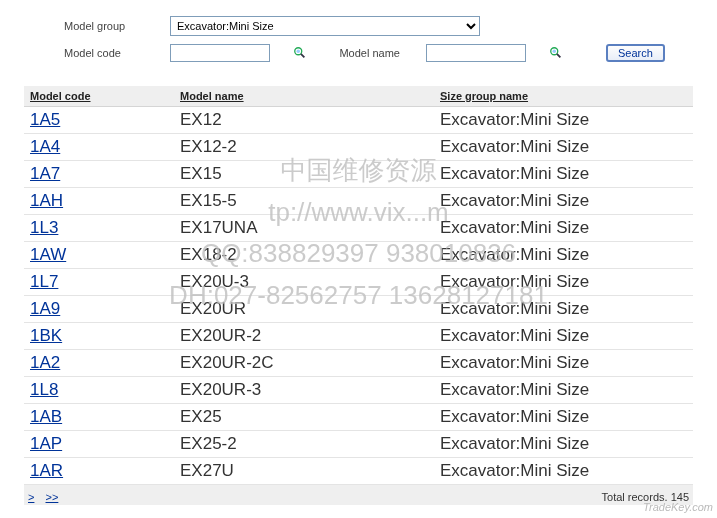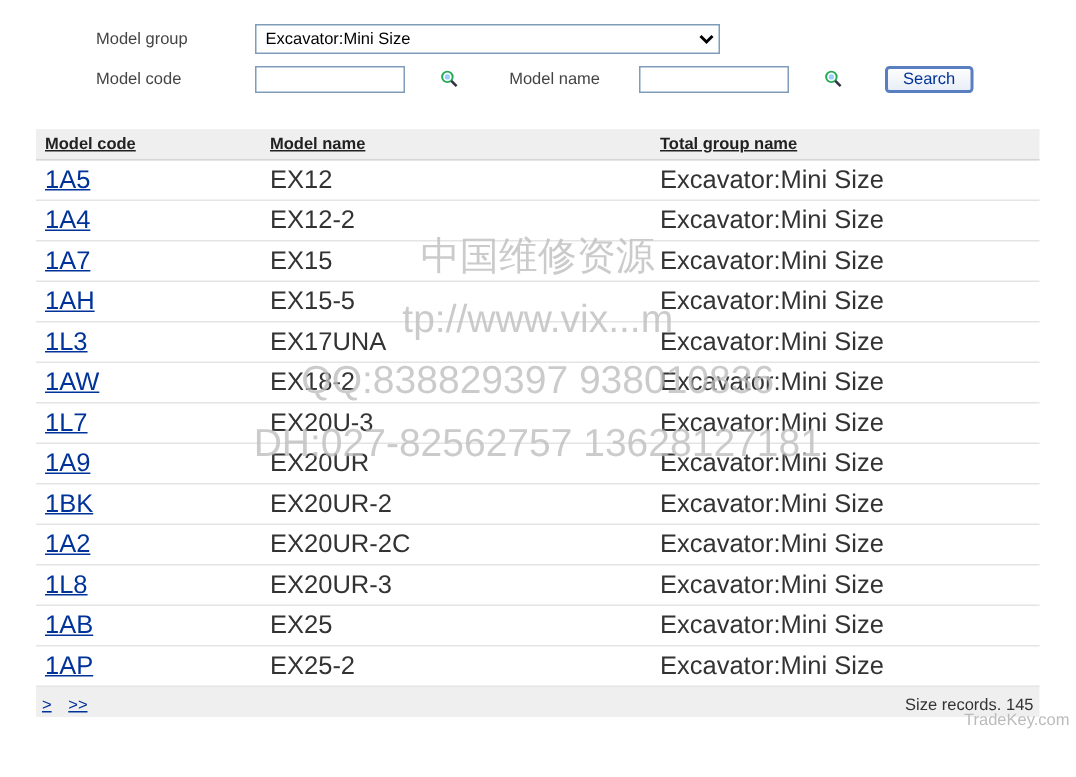--- a/index.html
+++ b/index.html
@@ -58,21 +58,21 @@
   .lookup-icon svg { width:14px; height:14px; }
   .search-btn {
     border: 2px solid #5a7fc0;
     background: linear-gradient(#fdfdfd,#e8eef8);
     color: #003399;
     font-size: 11px;
     padding: 1px 10px;
     border-radius: 3px;
     cursor: pointer;
     font-family: inherit;
-    margin-left:4px;
+    margin-left:20px;
   }
   .results-table {
     width: 100%;
     border-collapse: collapse;
     margin-top: 4px;
     table-layout: fixed;
   }
   .results-table thead th {
     background: #efefef;
     color: #222;
@@ -124,20 +124,21 @@
     z-index: 5;
     text-shadow: 0 0 1px rgba(255,255,255,0.6);
   }
   .watermark .cn { font-size:26px; }
   .site-mark {
     position:absolute;
     right:4px;
     bottom:0px;
     color:#bbb;
     font-size:11px;
+    font-style:italic;
   }
 </style>
 </head>
 <body>
 
 <div class="search-form">
   <div class="form-row">
     <span class="form-label">Model group</span>
     <select class="select-box">
       <option selected="">Excavator:Mini Size</option>
@@ -164,21 +165,21 @@
     </span>
     <button class="search-btn">Search</button>
   </div>
 </div>
 
 <table class="results-table">
   <thead>
     <tr>
       <th class="code">Model code</th>
       <th class="name">Model name</th>
-      <th class="group">Total group name</th>
+      <th class="group">Size group name</th>
     </tr>
   </thead>
   <tbody id="table-body">
       <tr>
         <td><a href="#">1A5</a></td>
         <td>EX12</td>
         <td>Excavator:Mini Size</td>
       </tr>
       <tr>
         <td><a href="#">1A4</a></td>
@@ -231,32 +232,37 @@
         <td>Excavator:Mini Size</td>
       </tr>
       <tr>
         <td><a href="#">1AB</a></td>
         <td>EX25</td>
         <td>Excavator:Mini Size</td>
       </tr>
       <tr>
         <td><a href="#">1AP</a></td>
         <td>EX25-2</td>
+        <td>Excavator:Mini Size</td>
+      </tr>
+      <tr>
+        <td><a href="#">1AR</a></td>
+        <td>EX27U</td>
         <td>Excavator:Mini Size</td>
       </tr>
     </tbody>
 </table>
 
 <div class="footer-bar">
   <div class="pager">
     <a href="#">&gt;</a>
     <a href="#">&gt;&gt;</a>
   </div>
   <div>
-    <span>Size records.</span>
+    <span>Total records.</span>
     <span>145</span>
   </div>
 </div>
 
 <div class="watermark">
   <div class="cn">中国维修资源</div>
   <div>tp://www.vix...m</div>
   <div>QQ:838829397 938010836</div>
   <div>DH:027-82562757 13628127181</div>
 </div>

